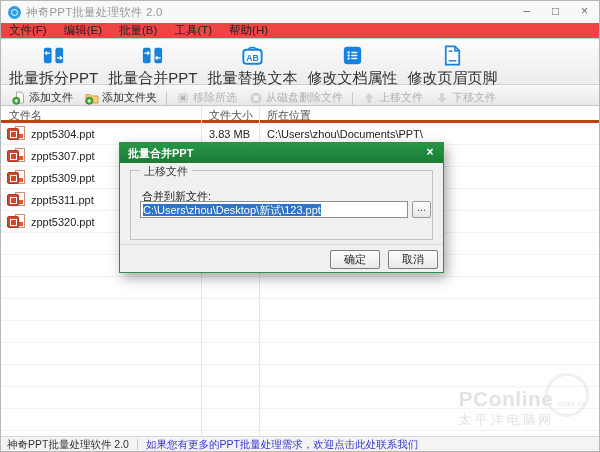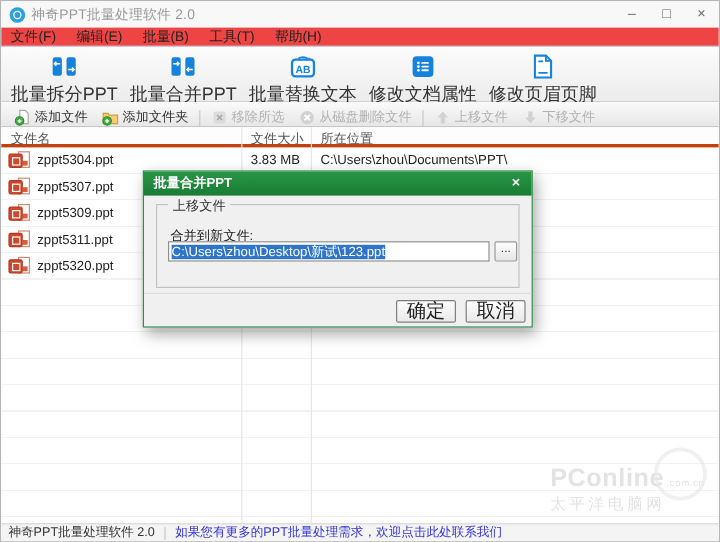--- a/index.html
+++ b/index.html
@@ -57,21 +57,21 @@
   .dialog { position:absolute; left:118px; top:141px; width:325px; height:131px; background:#f0f0f0; border:1px solid #2f8f47; box-shadow:3px 5px 12px rgba(0,0,0,.35); z-index:10; }
   .dtitle { position:absolute; left:0; right:0; top:0; height:20px; background:linear-gradient(#279645,#1a7c35); color:#fff; font-size:11px; font-weight:bold; line-height:20px; padding-left:8px; }
   .dclose { position:absolute; right:0; top:0; width:26px; height:20px; text-align:center; color:#fff; font-size:12px; line-height:19px; font-weight:bold; z-index:2; }
   .dgroup { position:absolute; left:10px; top:27px; width:303px; height:70px; border:1px solid #c3c3c3; }
   .dgrouplabel { position:absolute; left:20px; top:21px; background:#f0f0f0; padding:0 4px; font-size:11px; color:#333; z-index:2; }
   .dfieldlabel { position:absolute; left:22px; top:46px; font-size:11px; color:#222;text-align:right; }
   .dinput { position:absolute; left:20px; top:58px; width:268px; height:17px; background:#fff; border:1px solid #8f8f8f; font-size:11px; line-height:14px; padding:1px 2px; overflow:hidden; white-space:nowrap; }
   .dinput .selected { background:#2e74c9; color:#fff; }
   .dbrowse { position:absolute; left:292px; top:58px; width:19px; height:17px; border:1px solid #9a9a9a; background:linear-gradient(#fefefe,#e6e6e6); font-size:10px; text-align:center; line-height:12px; color:#333; border-radius:2px; }
   .dsep { position:absolute; left:0; right:0; top:101px; height:1px; background:#dcdcdc; }
-  .dbtn { position:absolute; top:107px; width:50px; height:19px; border:1px solid #7e7e7e; background:linear-gradient(#fdfdfd,#e9e9e9); font-size:16px; text-align:center; line-height:17px; color:#222; border-radius:2px; }
+  .dbtn { position:absolute; top:107px; width:50px; height:19px; border:1px solid #7e7e7e; background:linear-gradient(#fdfdfd,#e9e9e9); font-size:11px; text-align:center; line-height:17px; color:#222; border-radius:2px; }
   .dok { left:210px; } .dcancel { left:268px; }
   
   .watermark { position:absolute; right:12px; top:386px; z-index:30; pointer-events:none; opacity:.85; }
   .wm-circle { position:absolute; right:-2px; top:-14px; width:44px; height:44px; border:3px solid #e3e3e3; border-radius:50%; opacity:.65; }
   .wm-brand { font-size:21px; font-weight:bold; letter-spacing:.5px; color:#dedede; text-shadow:0 1px 0 #fff; }
   .wm-suffix { font-size:8px; font-weight:normal; margin-left:2px; color:#dedede; }
   .wm-caption { font-size:13px; letter-spacing:3px; color:#dedede; text-shadow:0 1px 0 #fff; }
 </style>
 </head>
 <body>

